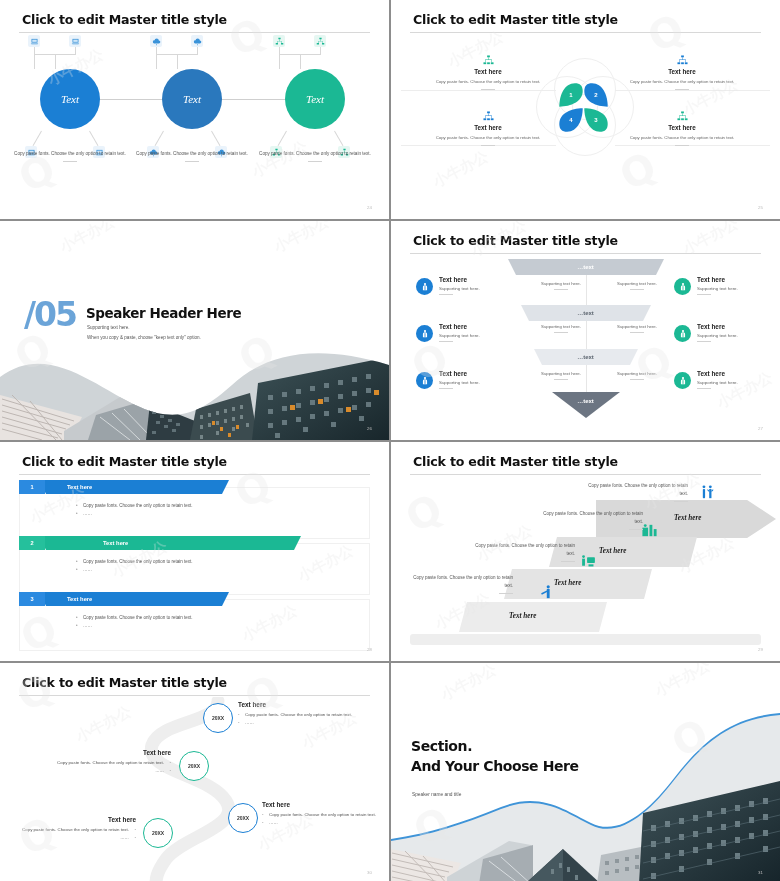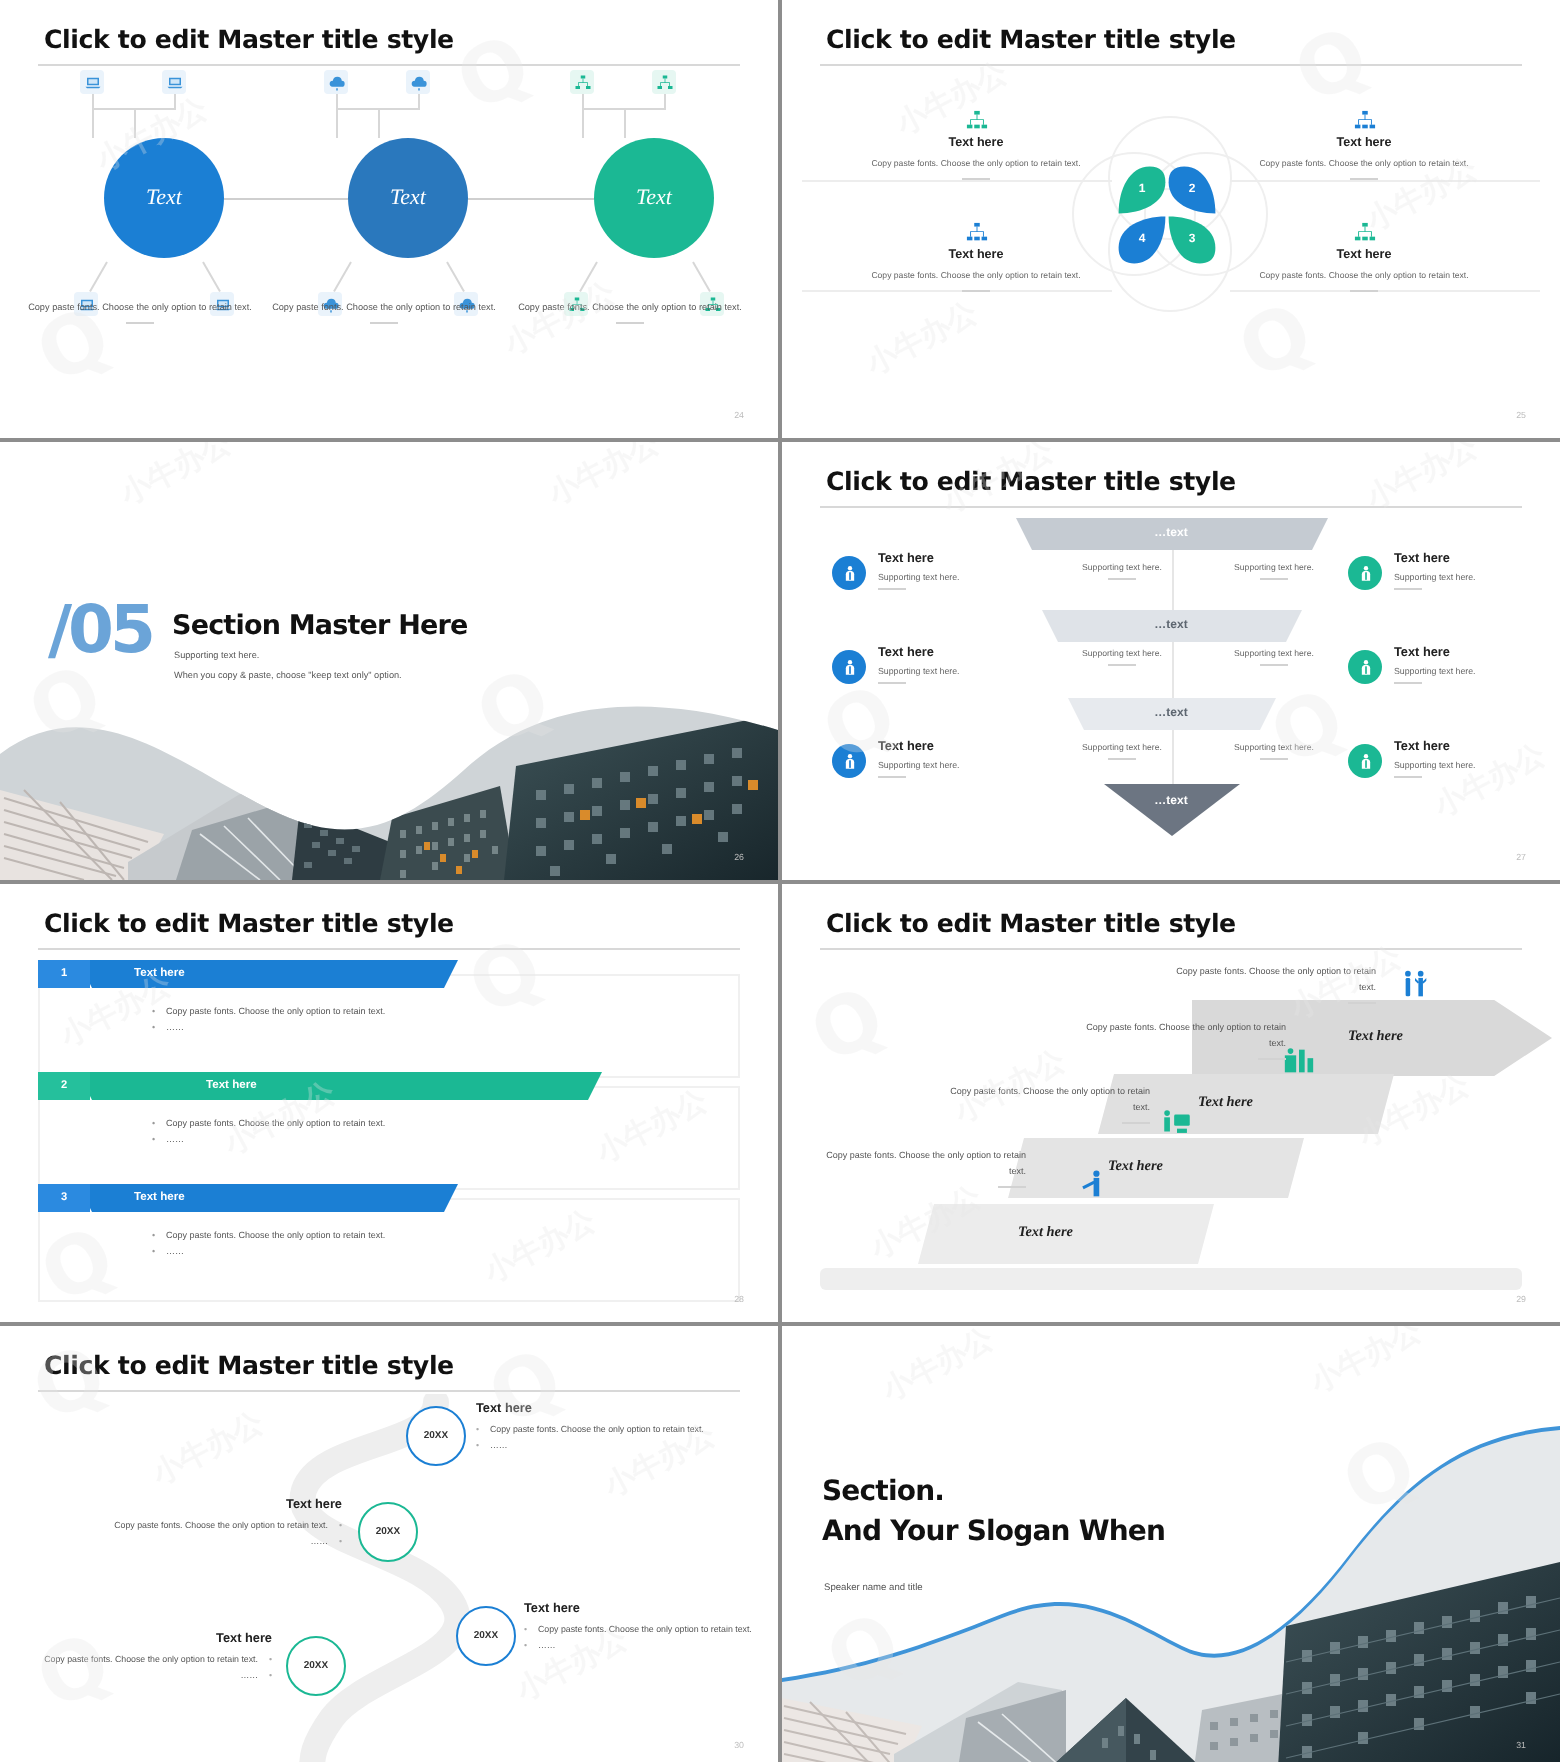--- a/index.html
+++ b/index.html
@@ -42,21 +42,21 @@
     height:1px; background:#d8d8d8;
   }
   .pnum{
     position:absolute; right:17px; bottom:9px;
     font-size:4.4px; color:#bdbdbd;
   }
   .dash{ width:14px; height:1px; background:#d2d2d2; margin:3px auto 0; }
   .dash-l{ width:14px; height:1px; background:#d2d2d2; margin-top:3px; }
 
   
-  .s1 .hub-wrap{ position:absolute; left:0; right:0; top:36px; height:140px;margin-left:12px; }
+  .s1 .hub-wrap{ position:absolute; left:0; right:0; top:36px; height:140px; }
   .spine{ position:absolute; left:68px; right:68px; top:63px; height:1px; background:#cfcfcf; }
   .node{ position:absolute; width:130px; top:0; }
   .node.n1{ left:5px; } .node.n2{ left:127px; } .node.n3{ left:250px; }
   .circ{
     position:absolute; left:50%; top:33px; transform:translateX(-50%);
     width:60px; height:60px; border-radius:50%;
     display:flex; align-items:center; justify-content:center;
     color:#fff; font-style:italic; font-size:11px;
     font-family:"Liberation Serif", serif;
   }
@@ -418,21 +418,21 @@
       <span style="left:258px;top:10px;font-size:40px;">Q</span>
       <span style="left:55px;top:40px;font-size:15px;">小牛办公</span>
       <span style="left:290px;top:88px;font-size:15px;">小牛办公</span>
       <span style="left:230px;top:148px;font-size:40px;">Q</span>
       <span style="left:40px;top:160px;font-size:15px;">小牛办公</span>
     </div>
   </div>
 
   <div class="slide s3">
     <div class="num">/05</div>
-    <div class="sh">Section Master Here</div>
+    <div class="sh">Speaker Header Here</div>
     <div class="sub">Supporting text here.</div>
     <div class="sub2">When you copy &amp; paste, choose "keep text only" option.</div>
 
     <div class="cityband">
       <svg width="389" height="105" viewBox="0 0 389 105" preserveAspectRatio="none">
         <defs>
           <clipPath id="waveclip3">
             <path d="M0,42 C48,6 95,52 140,72 C180,90 205,74 232,50 C262,22 310,6 389,30 L389,105 L0,105 Z"></path>
           </clipPath>
           <linearGradient id="g3a" x1="0" y1="0" x2="0" y2="1">
@@ -927,21 +927,21 @@
       <span style="left:74px;top:52px;font-size:15px;">小牛办公</span>
       <span style="left:300px;top:58px;font-size:15px;">小牛办公</span>
       <span style="left:20px;top:150px;font-size:40px;">Q</span>
       <span style="left:256px;top:160px;font-size:15px;">小牛办公</span>
     </div>
   </div>
 
   <div class="slide s8">
     <div class="tk">
       <div>Section.</div>
-      <div>And Your Slogan When</div>
+      <div>And Your Choose Here</div>
     </div>
     <div class="spk">Speaker name and title</div>
 
     <svg width="389" height="221" viewBox="0 0 389 221" style="position:absolute;left:0;top:0;">
       <defs>
         <clipPath id="waveclip8">
           <path d="M0,178 C40,172 70,162 110,146 C150,130 175,150 200,162 C228,176 258,150 284,116 C312,80 340,56 389,52 L389,221 L0,221 Z"></path>
         </clipPath>
         <linearGradient id="g8" x1="0" y1="0" x2="1" y2="1">
           <stop offset="0" stop-color="#3e5258"></stop>

